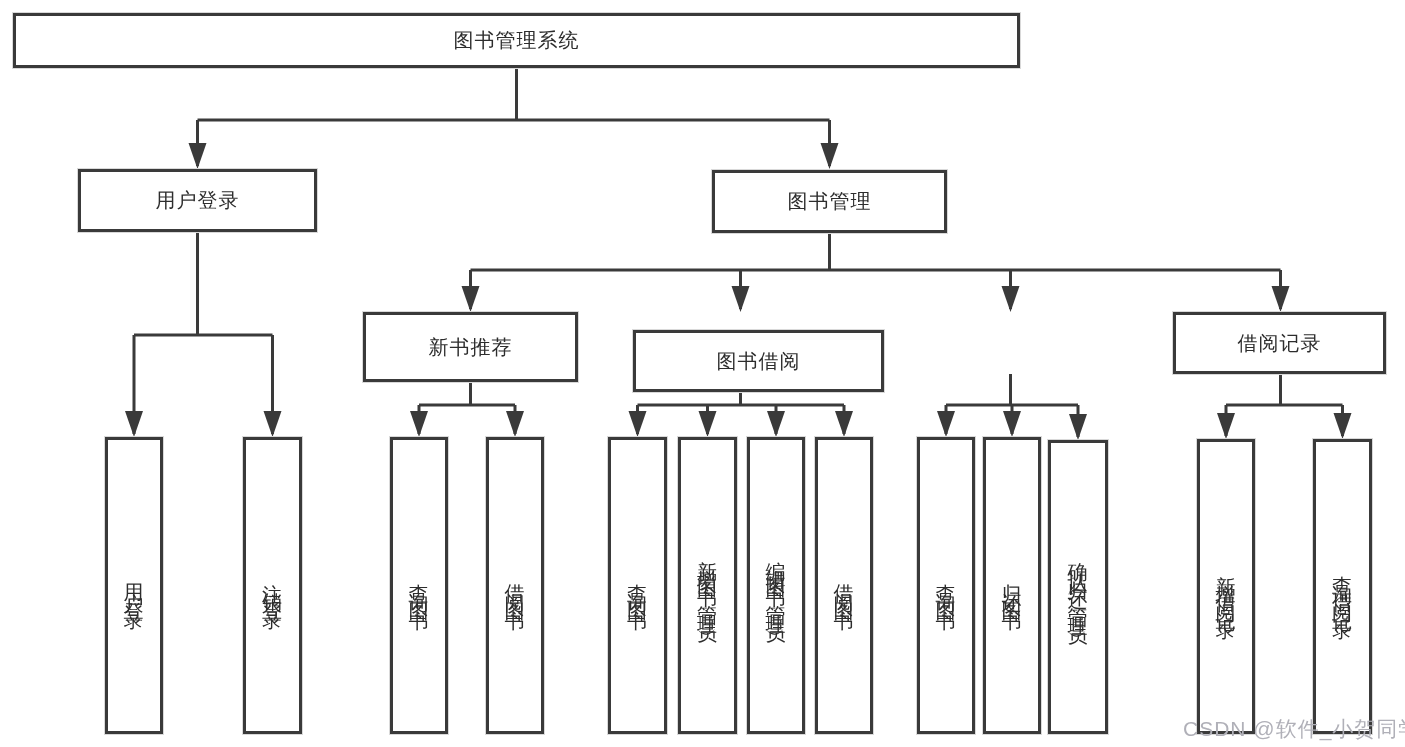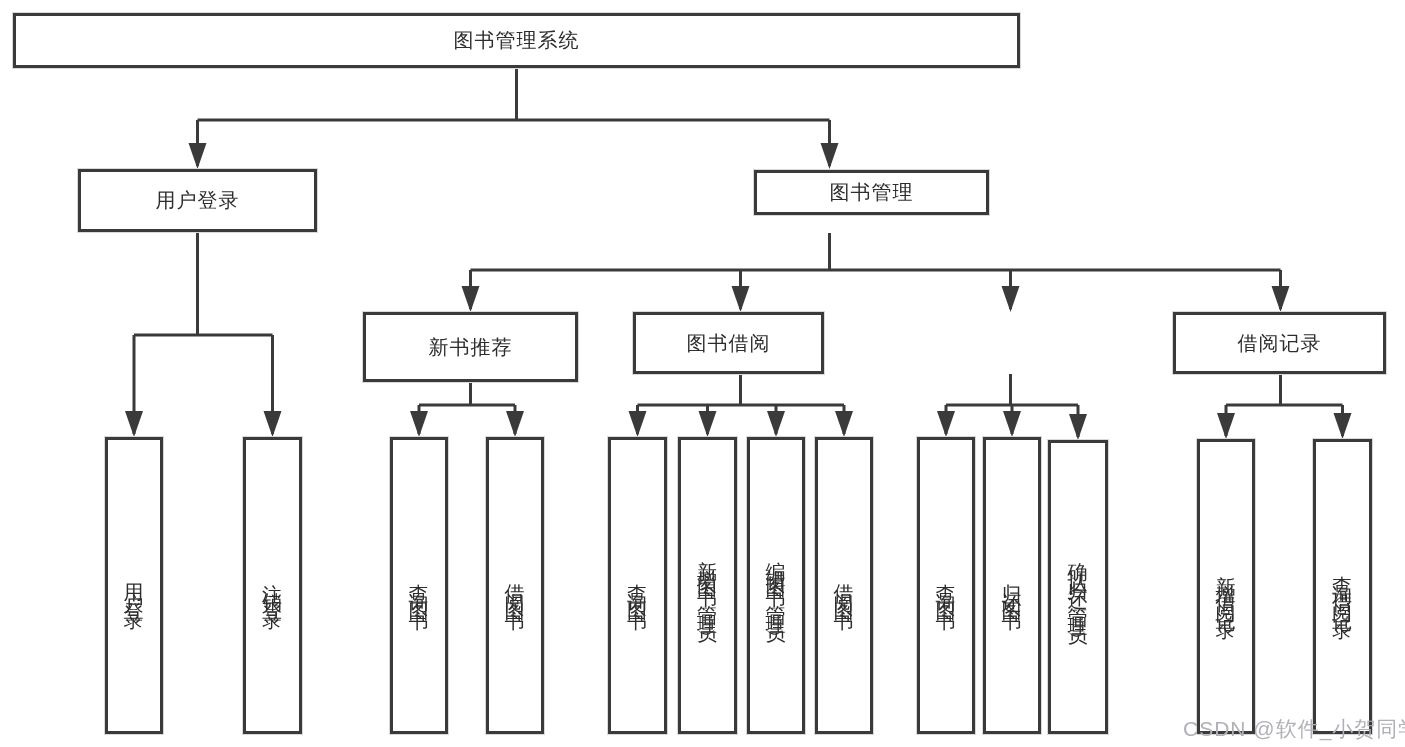--- a/index.html
+++ b/index.html
@@ -104,24 +104,24 @@
     <polygon points="1069,414 1087,414 1078,440"></polygon>
 
     <path d="M1280.5 374 V405 M1226 405 H1342.5 M1226 405 V436 M1342.5 405 V436"></path>
     <polygon points="1217,413 1235,413 1226,439"></polygon>
     <polygon points="1333.5,413 1351.5,413 1342.5,439"></polygon>
   </svg>
 
   <div class="node h-label" style="left:13px; top:13px; width:1007px; height:55px;">图书管理系统</div>
 
   <div class="node h-label" style="left:78px; top:169px; width:239px; height:63px;">用户登录</div>
-  <div class="node h-label" style="left:712px; top:170px; width:235px; height:45px;margin-left:42px;">图书管理</div>
+  <div class="node h-label" style="left:712px; top:170px; width:235px; height:63px;">图书管理</div>
 
   <div class="node h-label" style="left:363px; top:312px; width:215px; height:70px;">新书推荐</div>
-  <div class="node h-label" style="left:633px; top:312px; width:191px; height:62px;">图书借阅</div>
+  <div class="node h-label" style="left:633px; top:330px; width:251px; height:62px;">图书借阅</div>
   <div class="node h-label" style="left:1173px; top:312px; width:213px; height:62px;">借阅记录</div>
 
   <div class="node leaf" style="left:105px; top:437px; width:58px; height:297px;">
     <span class="vtext">用户登录</span>
   </div>
   <div class="node leaf" style="left:243px; top:437px; width:59px; height:297px;">
     <span class="vtext">注销登录</span>
   </div>
 
   <div class="node leaf" style="left:390px; top:437px; width:58px; height:297px;">

